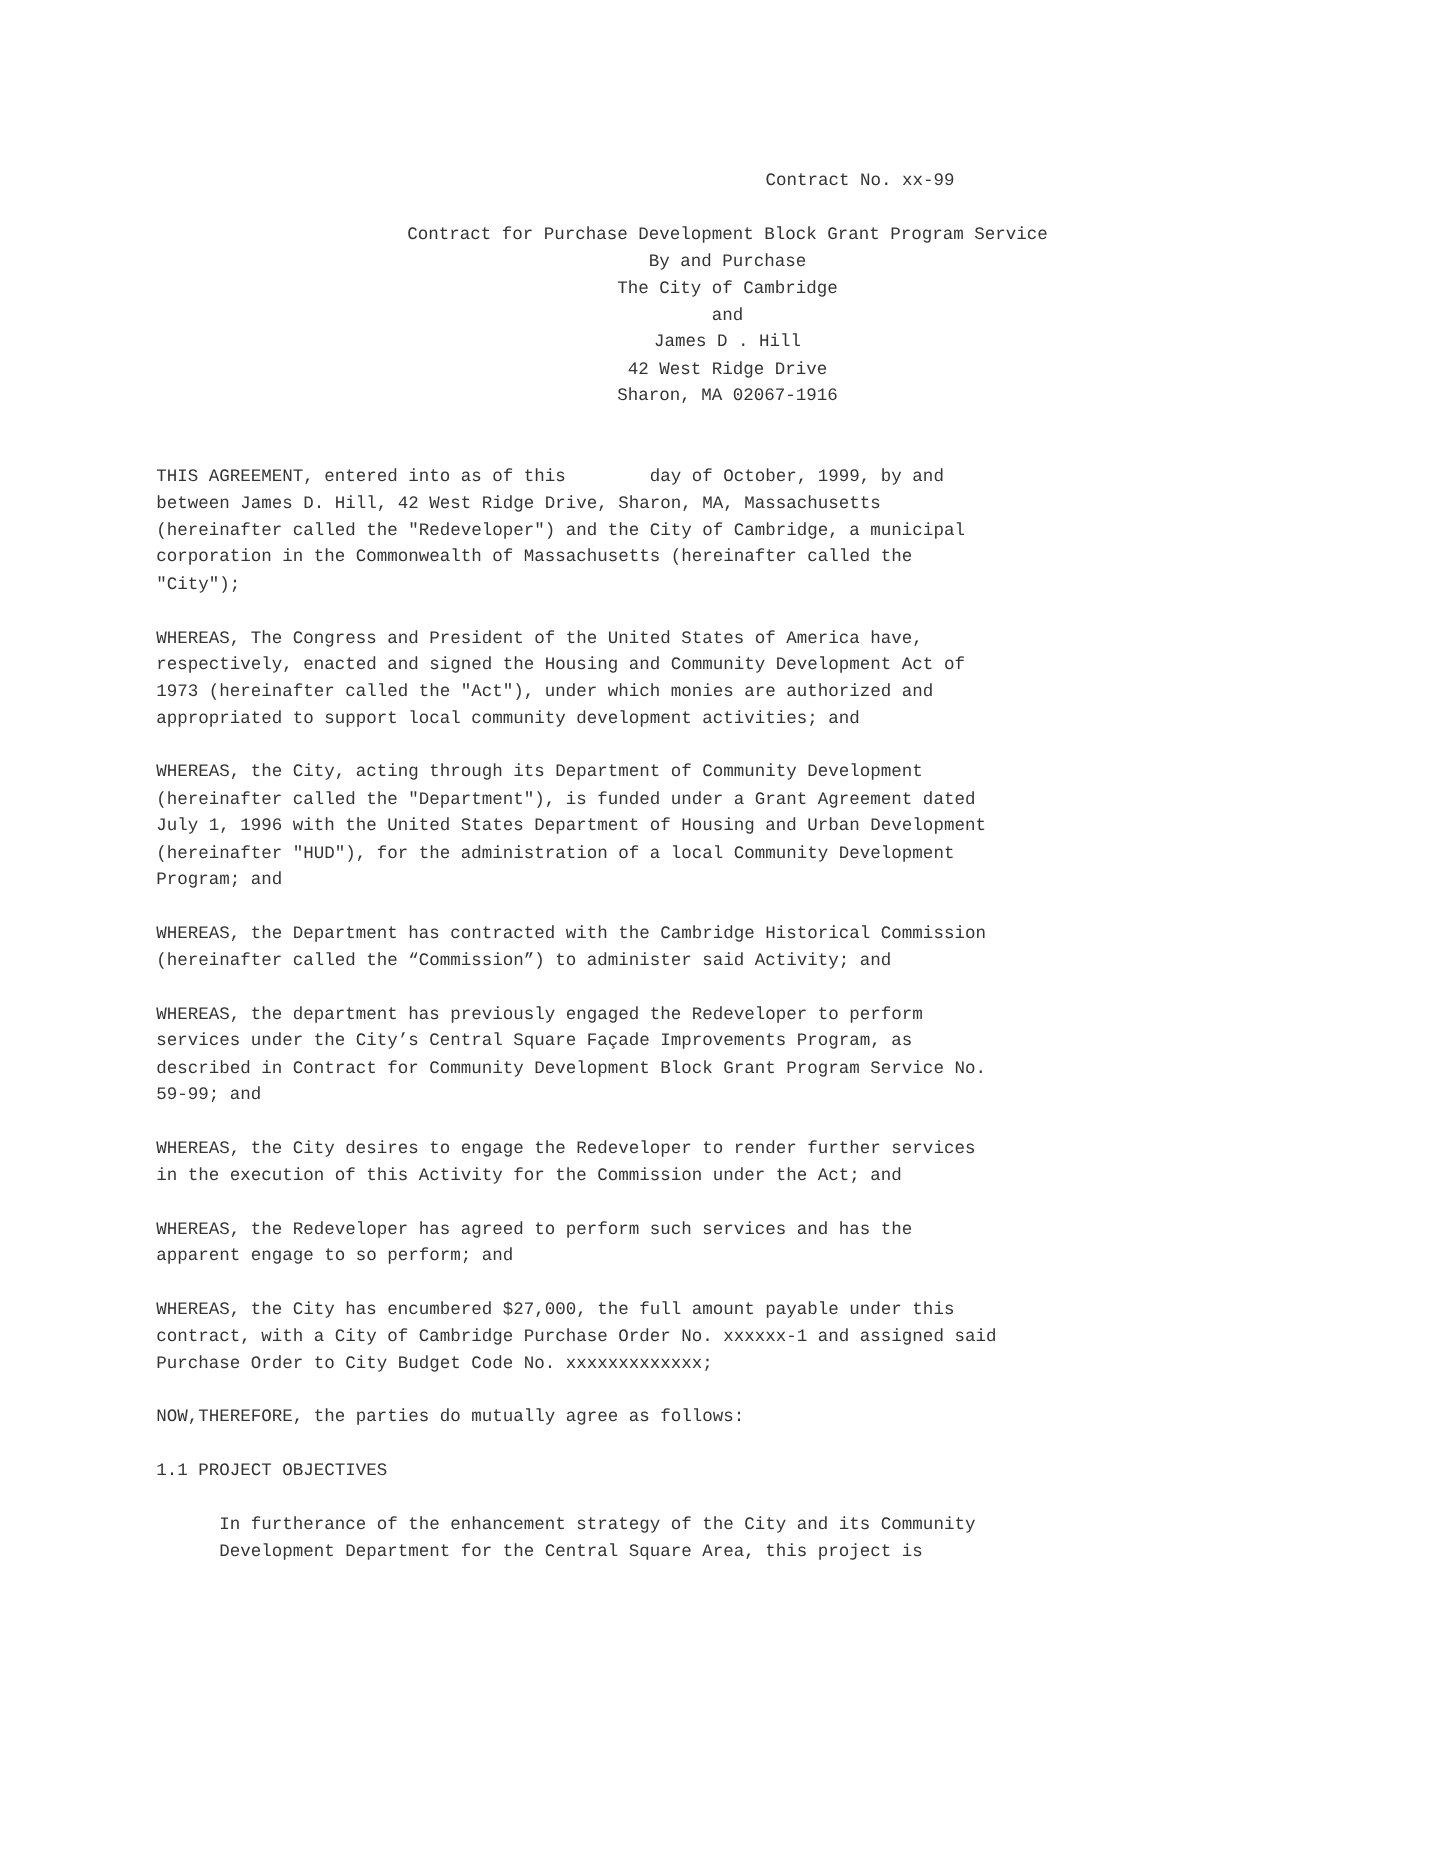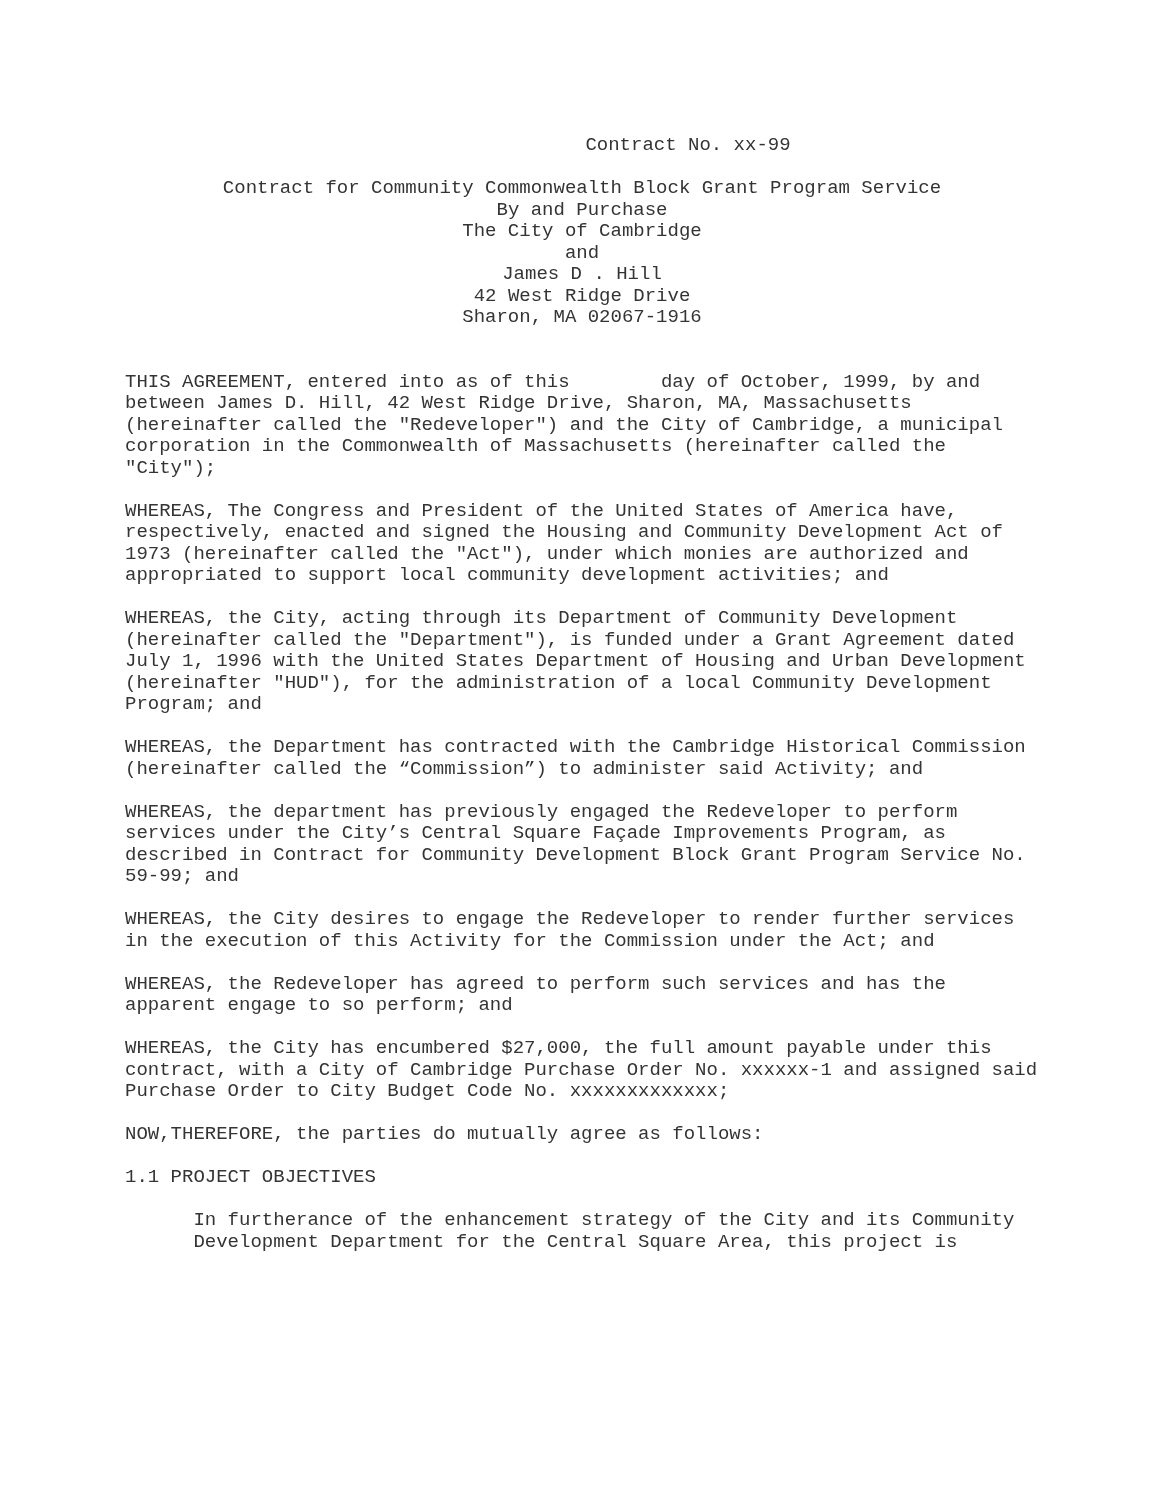--- a/index.html
+++ b/index.html
@@ -7,21 +7,21 @@
     padding: 0;
     background: #ffffff;
   }
   .page {
     position: relative;
     width: 1159px;
     height: 1500px;
     background: #ffffff;
     color: #343434;
     font-family: "Liberation Mono", "DejaVu Sans Mono", monospace;
-    font-size: 19px;
+    font-size: 14px;
     line-height: 21.5px;
     box-sizing: border-box;
     padding: 135px 120px 0 125px;
     overflow: hidden;
   }
   .pre {
     white-space: pre;
     margin: 0;
   }
   .contract-no {
@@ -42,21 +42,21 @@
   }
 </style>
 </head>
 <body>
 
 <div class="page">
 
   <div class="pre contract-no">Contract No. xx-99</div>
 
   <div class="title-block">
-    <div class="pre">Contract for Community Commonwealth Block Grant Program Service</div>
+    <div class="pre">Contract for Purchase Development Block Grant Program Service</div>
     <div class="pre">By and Purchase</div>
     <div class="pre">The City of Cambridge</div>
     <div class="pre">and</div>
     <div class="pre">James D . Hill</div>
     <div class="pre">42 West Ridge Drive</div>
     <div class="pre">Sharon, MA 02067-1916</div>
   </div>
 
   <div>
     <p class="pre para">THIS AGREEMENT, entered into as of this        day of October, 1999, by and

